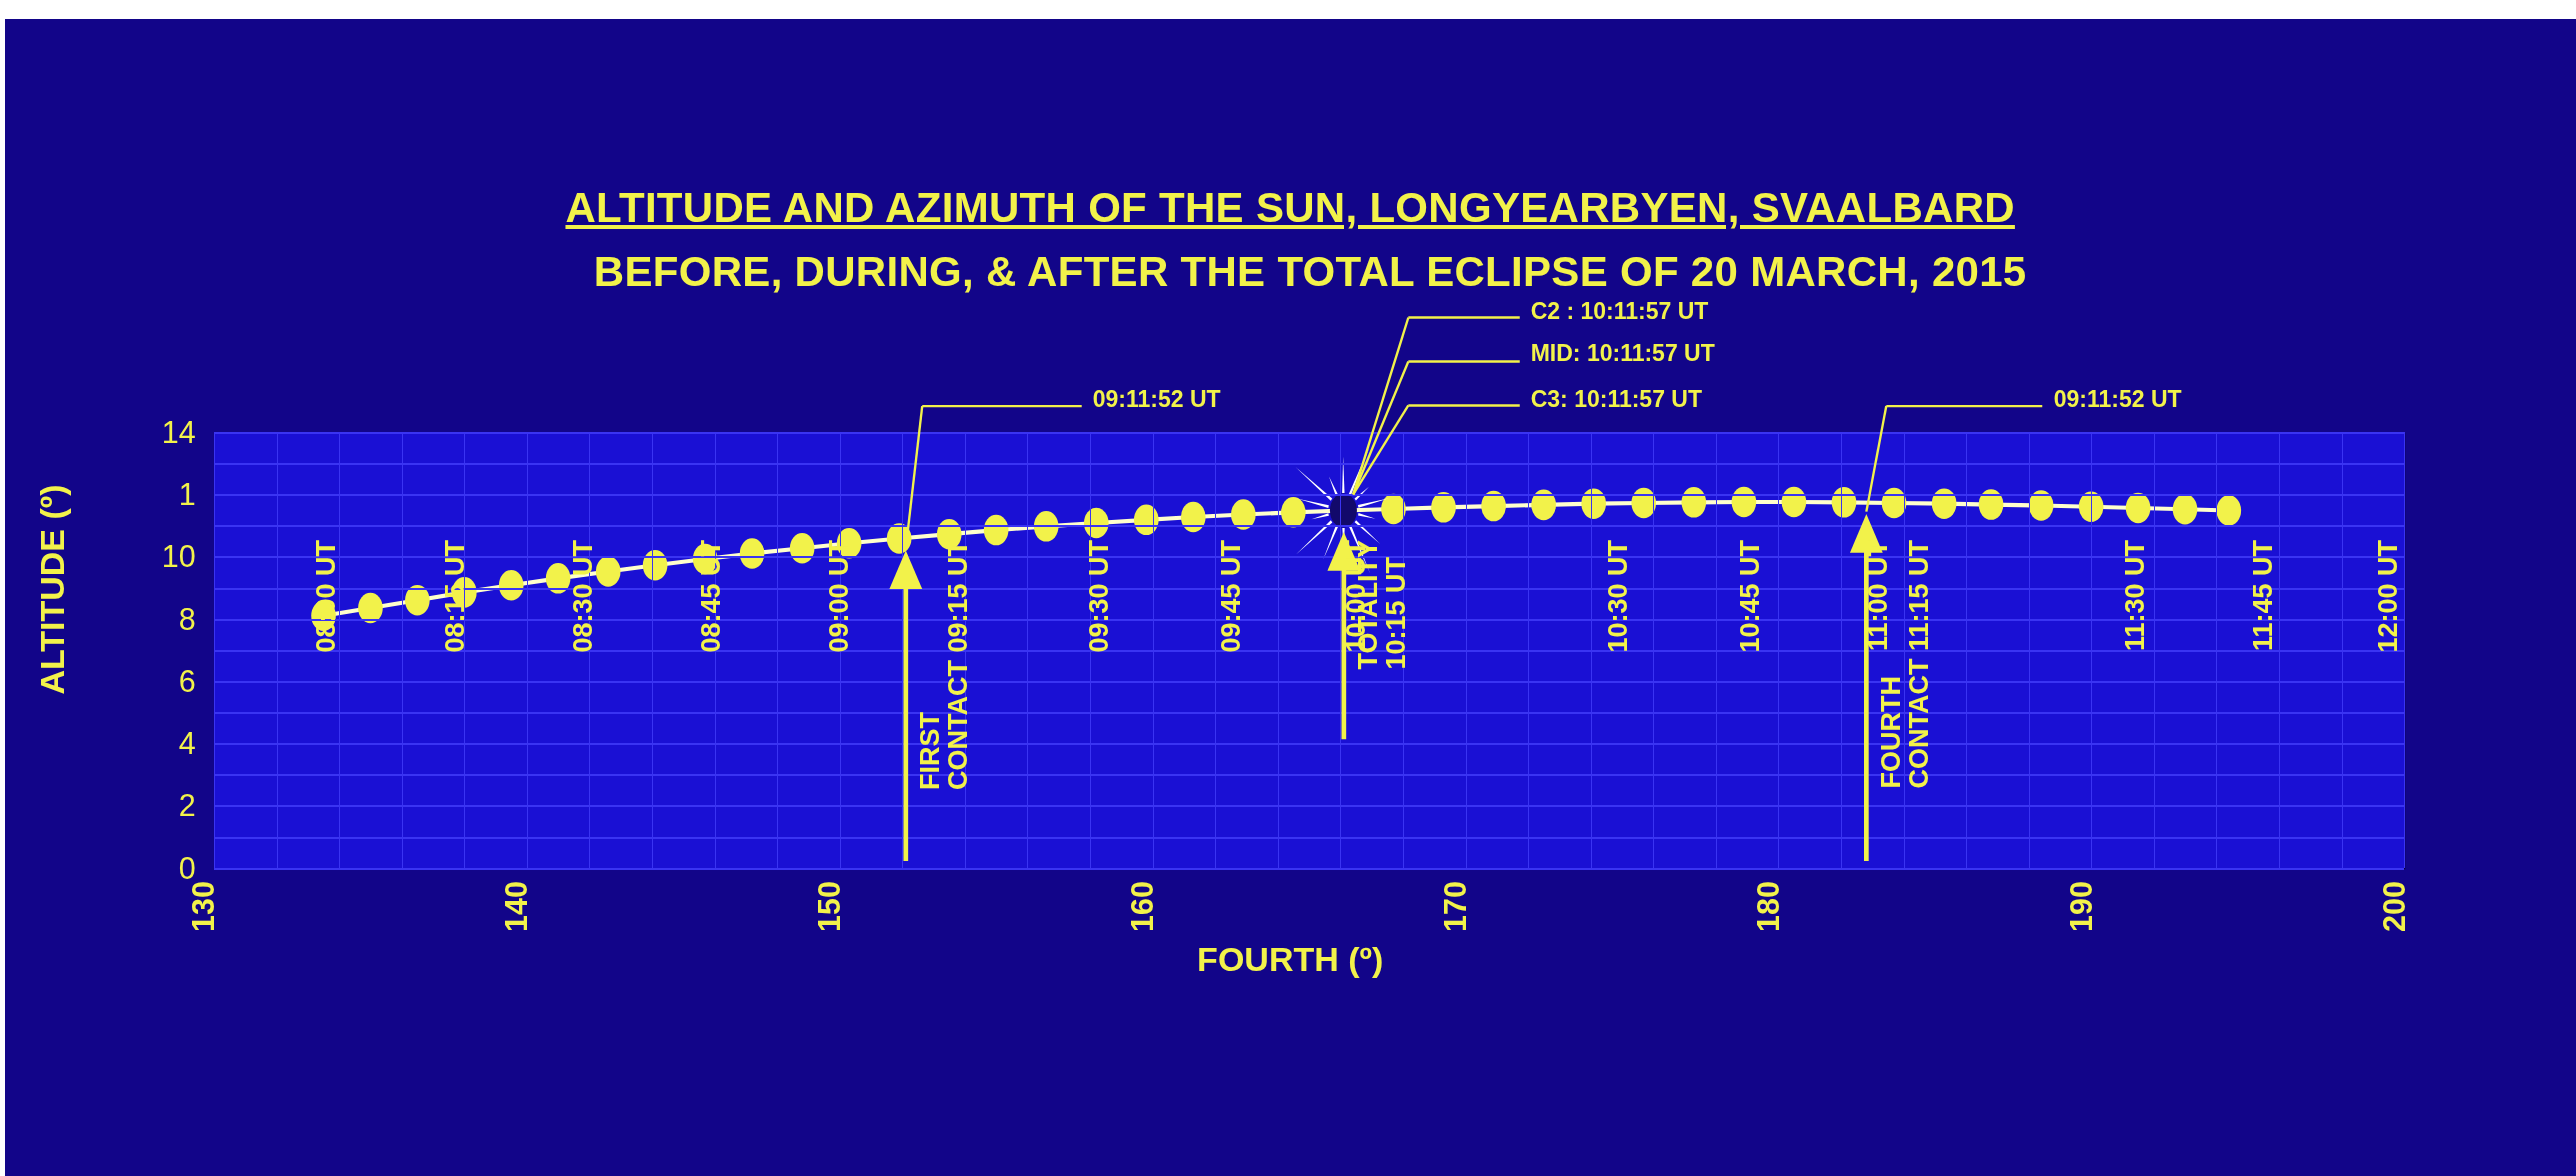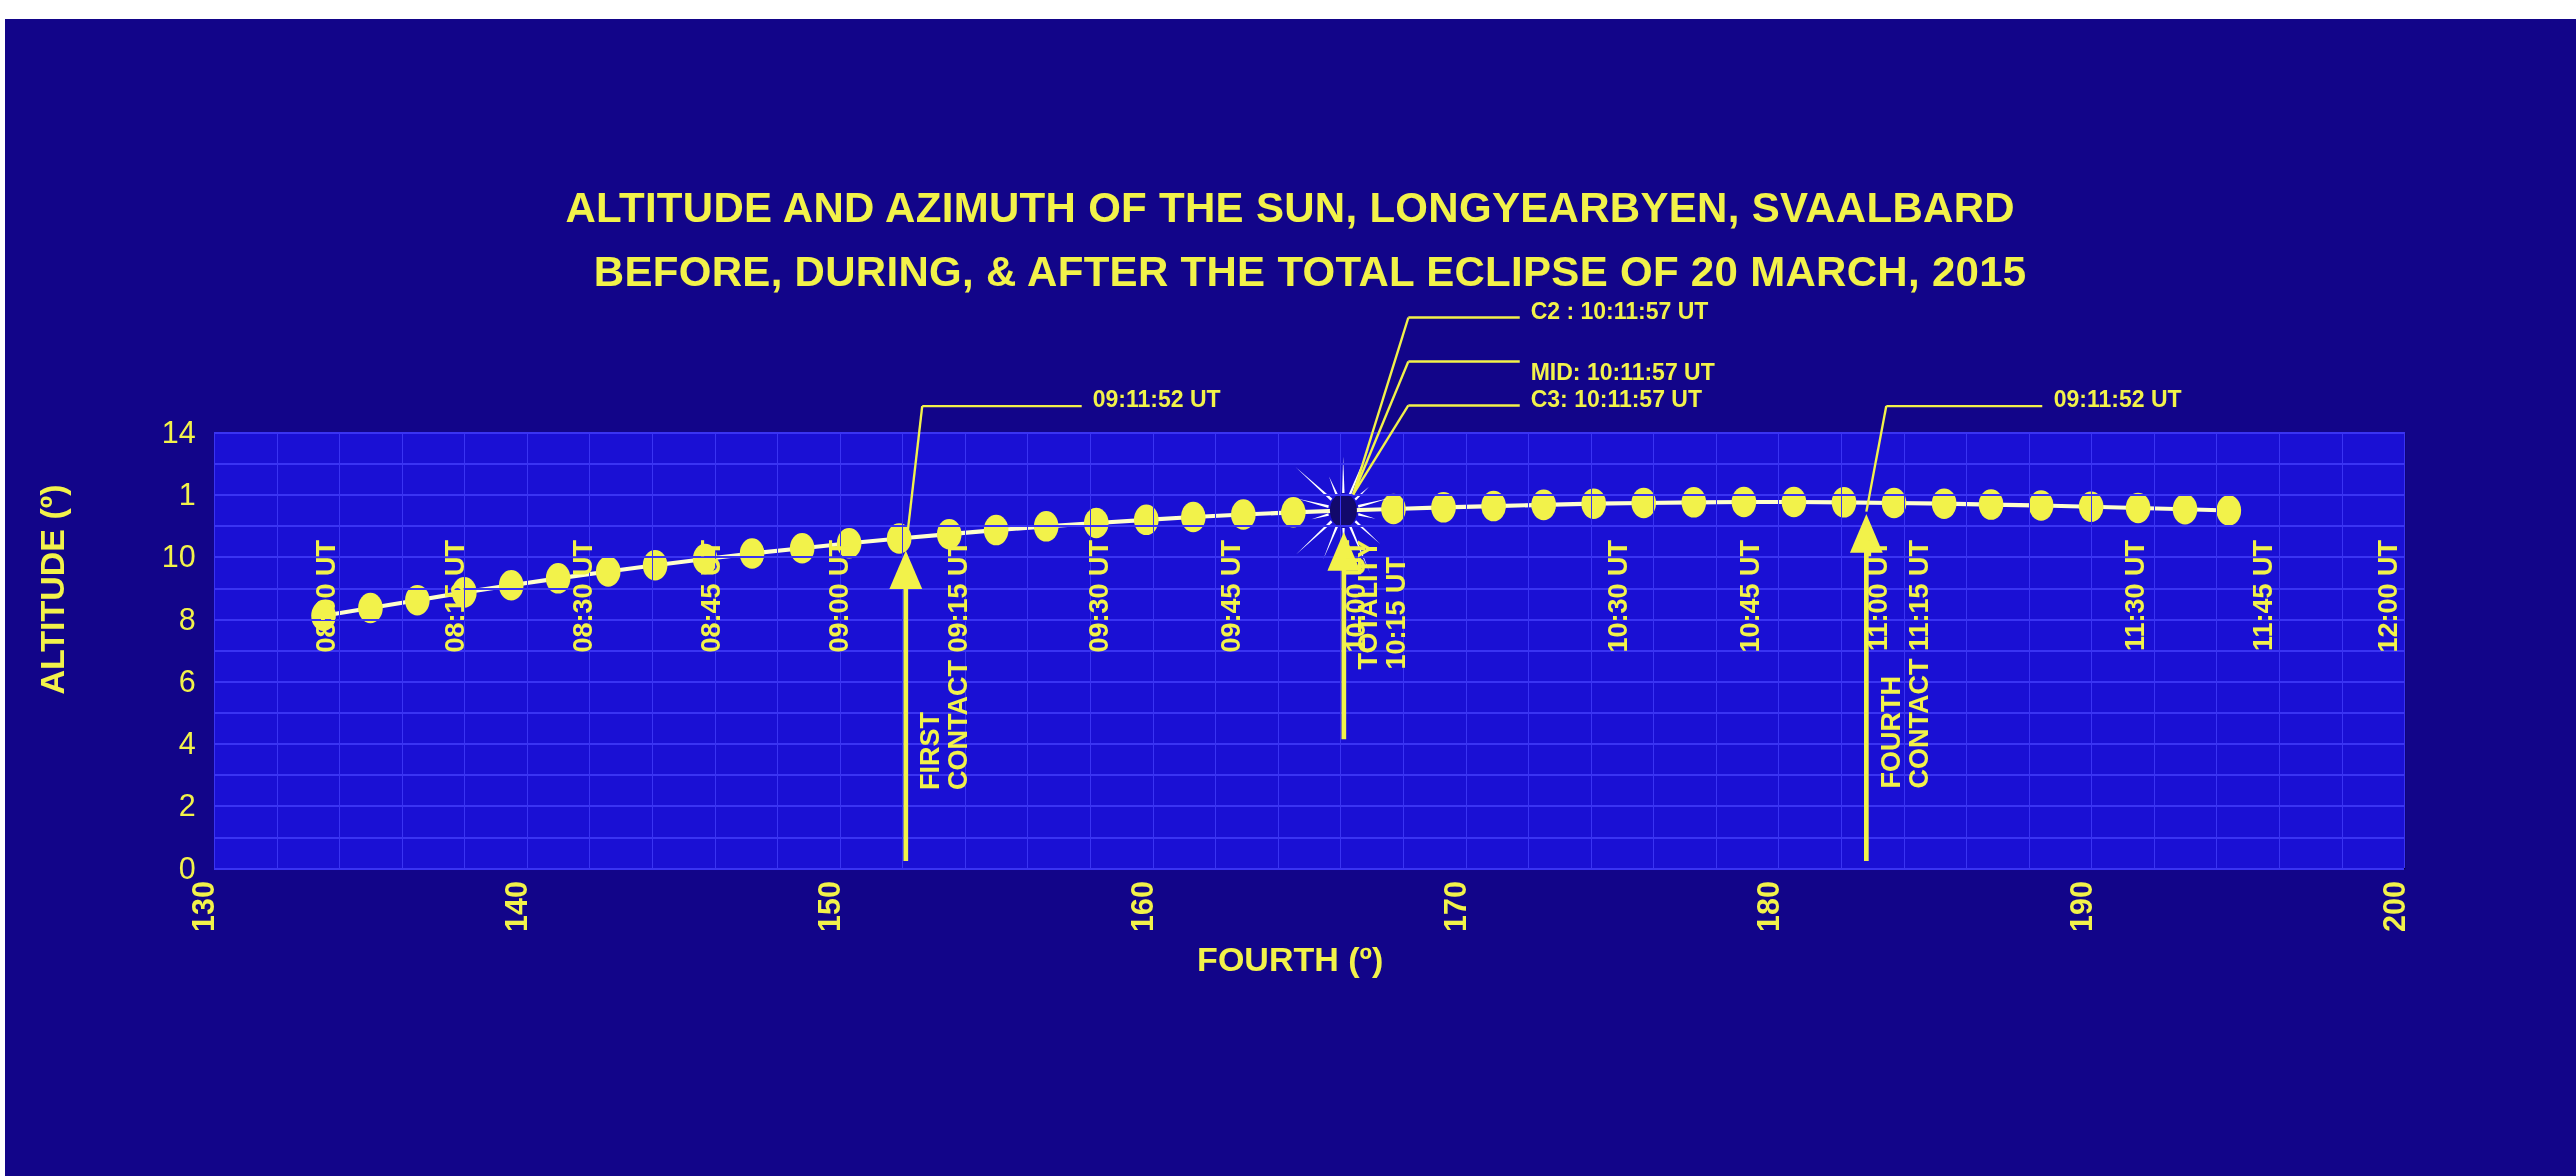--- a/index.html
+++ b/index.html
@@ -1,21 +1,21 @@
 <!DOCTYPE html>
 <html style="font-size:9.4px"><head>
 <meta charset="utf-8">
 <style>
   html,body{margin:0;padding:0;background:#ffffff;}
   body{font-family:"Liberation Sans",sans-serif;}
   #stage{position:relative;width:2576px;height:1177px;background:#ffffff;overflow:hidden;}
   #slide{position:absolute;left:4.7px;top:19.4px;width:2571px;height:1158px;background:#120589;}
   .ttl{position:absolute;left:0;right:0;text-align:center;color:#f2f24a;
        font-weight:bold;letter-spacing:0.3px;white-space:nowrap;}
-  #title1{top:165px;font-size:42px;}
+  #title1{top:165px;font-size:42px;text-decoration:underline;}
   #title2{top:229px;font-size:42px;padding-left:40px;}
   #caption{position:absolute;top:1030px;left:0;right:0;text-align:center;color:#f2f24a;
            font-size:30px;font-weight:bold;white-space:nowrap;}
   
   #plot{position:absolute;left:209px;top:413px;width:2190px;height:436px;background:#1a10d4;
         box-shadow:1.2px 1.2px 0 #060338;}
   .vgrid,.hgrid{position:absolute;background:#3a34f2;}
   .vgrid{top:0;bottom:0;width:1.8px;}
   .hgrid{left:0;right:0;height:1.8px;}
   #series{position:absolute;left:0;top:0;width:100%;height:100%;overflow:visible;}
@@ -222,20 +222,20 @@
       <div class="tlab" style="left: 1338px; top: 521px;">10:00 UT</div>
       <div class="tlab" style="left: 1600px; top: 521px;">10:30 UT</div>
       <div class="tlab" style="left: 1732px; top: 521px;">10:45 UT</div>
       <div class="tlab" style="left: 1860px; top: 521px;">11:00 UT</div>
       <div class="tlab" style="left: 2117px; top: 521px;">11:30 UT</div>
       <div class="tlab" style="left: 2245px; top: 521px;">11:45 UT</div>
       <div class="tlab" style="left: 2370px; top: 521px;">12:00 UT</div>
       <div class="callout" style="left: 1088px; top: 369px;">09:11:52 UT</div>
       <div class="evtname" style="left: 911px; top: 521px;"><span>FIRST</span><br><span>CONTACT 09:15 UT</span></div>
       <div class="callout" style="left: 1526px; top: 281px;">C2 : 10:11:57 UT</div>
-      <div class="callout" style="left: 1526px; top: 342px;">MID: 10:11:57 UT</div>
+      <div class="callout" style="left: 1526px; top: 323px;">MID: 10:11:57 UT</div>
       <div class="callout" style="left: 1526px; top: 369px;">C3: 10:11:57 UT</div>
       <div class="evtname" style="left: 1349px; top: 521px;"><span>TOTALITY</span><br><span>10:15 UT</span></div>
       <div class="callout" style="left: 2049px; top: 369px;">09:11:52 UT</div>
       <div class="evtname" style="left: 1872px; top: 521px;"><span>FOURTH</span><br><span>CONTACT 11:15 UT</span></div>
     </div>
 </div>
 
 
 </body></html>

